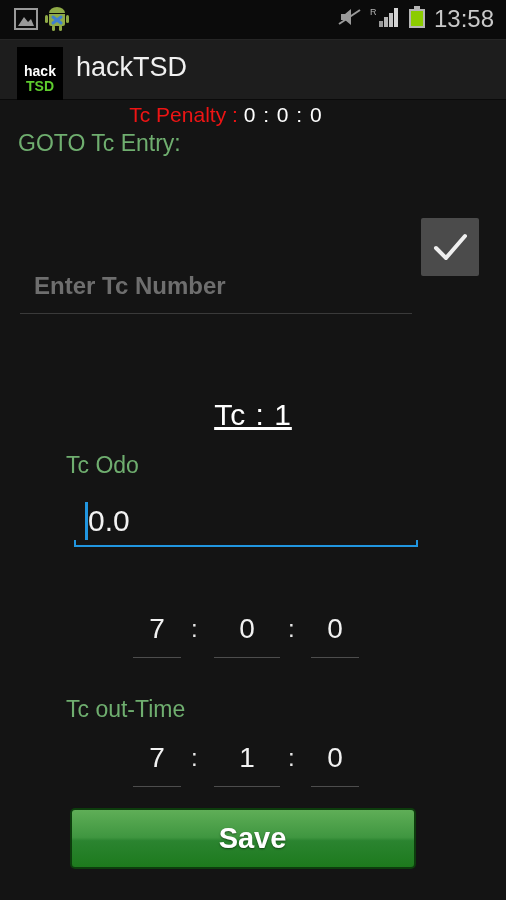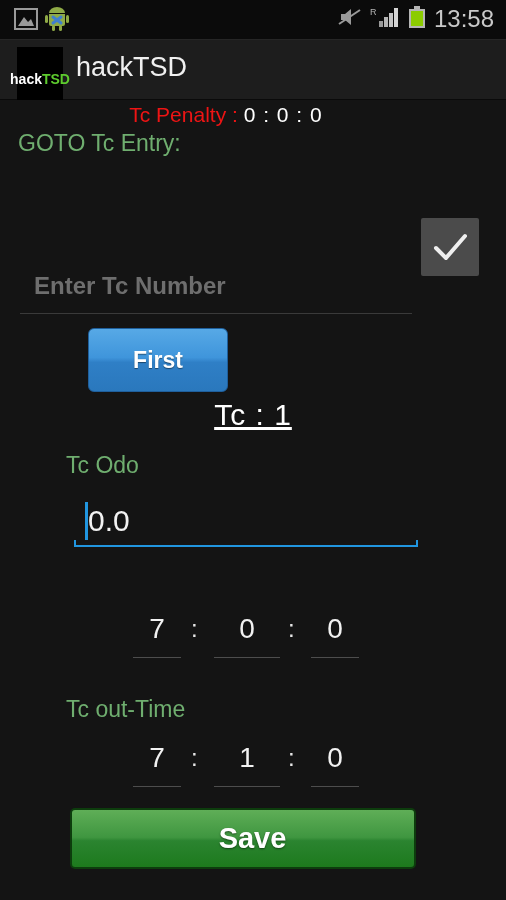--- a/index.html
+++ b/index.html
@@ -56,21 +56,21 @@
     background: #1d1d1d;
     border-bottom: 1px solid #0a0a0a;
     box-sizing: border-box;
   }
   #app-logo {
     position: absolute;
     left: 17px; top: 7px;
     width: 46px; height: 64px;
     background: #000;
     display: flex;
-    flex-direction: row;
+    flex-direction: column;
     align-items: center;
     justify-content: center;
     line-height: 1.05;
   }
   #app-logo .l1 { color: #ffffff; font-size: 14px; font-weight: bold; }
   #app-logo .l2 { color: #5ecc2e; font-size: 14px; font-weight: bold; }
   #app-title {
     position: absolute;
     left: 76px; top: 12px;
     color: #f0f0f0;
@@ -332,21 +332,20 @@
       <svg width="58" height="58" viewBox="0 0 58 58">
         <path d="M15 30 L25 40 L44 18" fill="none" stroke="#efefef" stroke-width="4" stroke-linecap="round" stroke-linejoin="round"></path>
       </svg>
     </div>
 
     <div id="tc-number-field">
       <div id="tc-number-input">Enter Tc Number</div>
       <div id="tc-number-underline"></div>
     </div>
 
-    <div class="blue-btn" id="btn-first">First</div>
 
     <div id="tc-current">Tc :  1</div>
 
     <div class="green-label" id="label-tc-odo">Tc Odo</div>
 
     <div id="tc-odo-field">
       <div id="tc-odo-caret"></div>
       <div id="tc-odo-value">0.0</div>
       <div id="tc-odo-underline"></div>
     </div>

